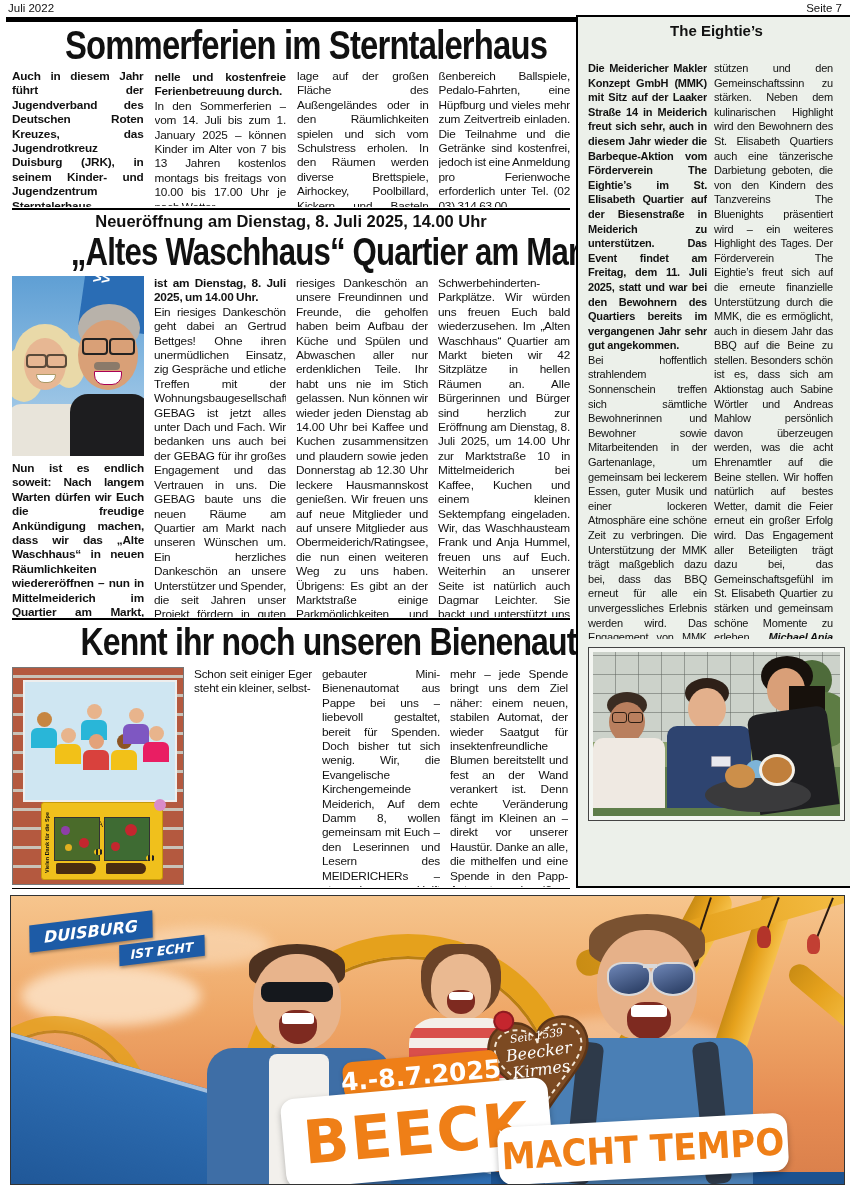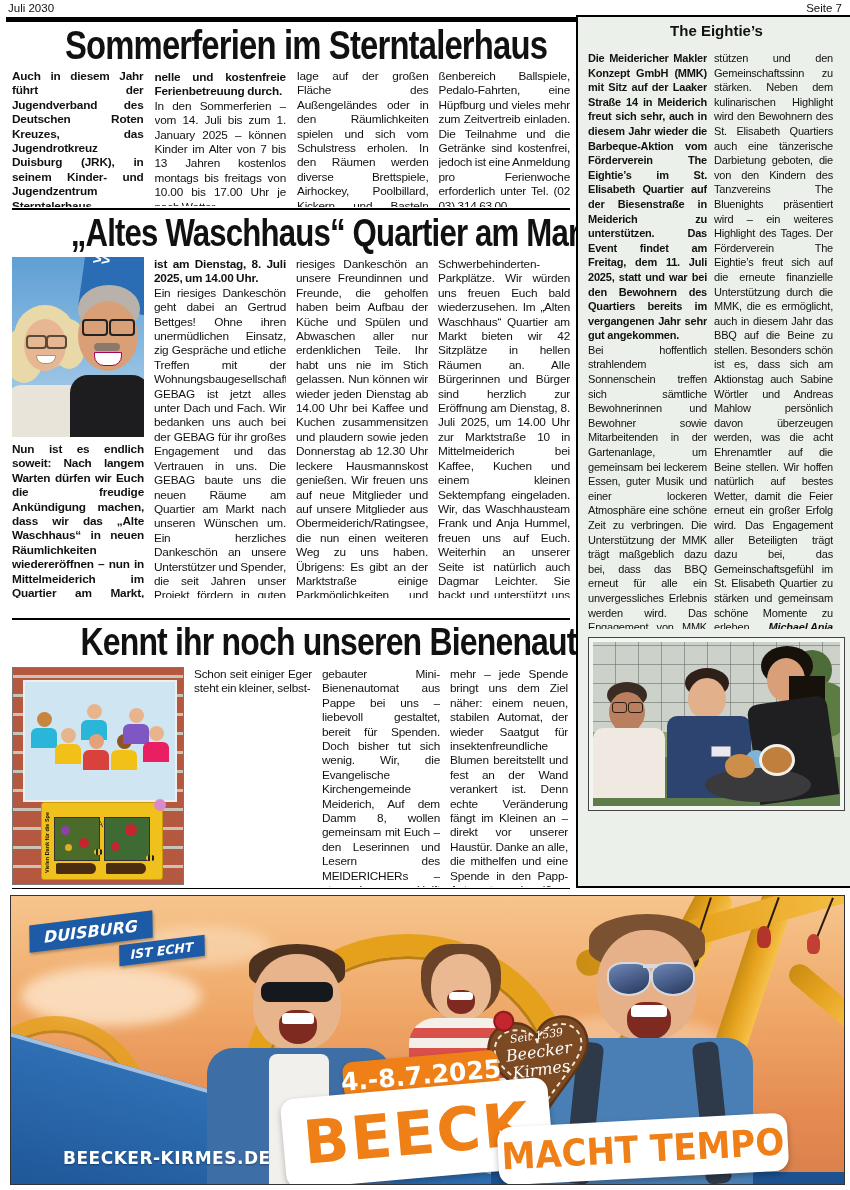--- a/index.html
+++ b/index.html
@@ -28,21 +28,21 @@
   .head{position:absolute;border-radius:50%}
   .kid{position:absolute}
   .kid .kh{width:15px;height:15px;border-radius:50%;margin:0 auto}
   .kid .kb{width:26px;height:20px;border-radius:6px 6px 0 0;margin-top:1px}
   .bees{width:9px;height:6px;border-radius:50%;background:repeating-linear-gradient(90deg,#f2c118 0 2px,#222 2px 4px);position:absolute}
   
   .mmk-box{left:576px;top:15px;width:281px;height:873px;border:2px solid #000;background:#ecf0ea;
            box-sizing:border-box;padding:3px 10px}
   .mmk-kicker{text-align:center;font-weight:bold;font-size:15px;margin-top:2px}
   .mmk-hl{text-align:center;font-weight:bold;font-size:28px;line-height:31px;letter-spacing:-.5px;margin-top:2px}
-  .mmk-cols{display:flex;gap:7px;height:578px;margin-top:12px}
+  .mmk-cols{display:flex;gap:7px;height:578px;margin-top:22px}
   .mmk-col{width:119px;font-size:11px;line-height:14.6px;text-align:justify;letter-spacing:-.2px;overflow:hidden}
   .mmk-col b{display:block}
   .mmk-byline{text-align:right;font-style:italic;font-weight:bold;margin-top:-14.6px;font-size:11px}
   .mmk-photo{margin-top:8px;height:164px;border:1px solid #444;background:#f4f6f2;padding:4px}
   .mmk-photo-in{position:relative;width:100%;height:100%;overflow:hidden;
      background:linear-gradient(180deg,#ccd2ca 0 55%,#8aa06c 55% 70%,#5f7d4a 70% 100%)}
   .fence{position:absolute;inset:0;background:
      repeating-linear-gradient(90deg,transparent 0 22px,rgba(90,95,90,.5) 22px 23px),
      repeating-linear-gradient(0deg,transparent 0 18px,rgba(90,95,90,.5) 18px 19px);height:60%}
   .fig{position:absolute;border-radius:10px 10px 0 0}
@@ -74,21 +74,21 @@
   .heart-text{position:absolute;width:100%;text-align:center;color:#fff;
               font-family:"DejaVu Serif",serif;font-style:italic;line-height:1.05}
   .website{position:absolute;color:#fff;font-weight:bold;font-size:17px;letter-spacing:.5px;
            font-family:"DejaVu Sans",sans-serif;text-shadow:0 1px 2px rgba(0,0,0,.35)}
   .vert-text{position:absolute;transform:rotate(-90deg);transform-origin:left top;font-weight:bold;white-space:nowrap}
 </style>
 </head>
 <body>
 
 <div class="abs masthead">
-  <span>Juli 2030</span>
+  <span>Juli 2022</span>
   <span>Seite 7</span>
 </div>
 <div class="abs rule-top"></div>
 
 <div class="abs left-sec">
 
   <section class="abs" style="left:0;top:0;width:558px">
     <div class="hl" style="font-size:40px;line-height:42px">
       <span class="cond">Sommerferien im Sterntalerhaus</span>
     </div>
@@ -98,20 +98,21 @@
         </p>
       <p class="col w132" style="margin:1px"><b>nelle und kostenfreie Ferienbetreuung durch.</b><span>In den Sommerferien – vom 14. Juli bis zum 1. January 2025 – können Kinder im Alter von 7 bis 13 Jahren kostenlos montags bis freitags von 10.00 bis 17.00 Uhr je nach Wetter-</span></p>
       <p class="col w132" style="margin:0"><span>lage auf der großen Fläche des Außengeländes oder in den Räumlichkeiten spielen und sich vom Schulstress erholen. In den Räumen werden diverse Brettspiele, Airhockey, Poolbillard, Kickern und Basteln angeboten, während im Au-</span></p>
       <p class="col w132" style="margin:0"><span>ßenbereich Ballspiele, Pedalo-Fahrten, eine Hüpfburg und vieles mehr zum Zeitvertreib einladen. Die Teilnahme und die Getränke sind kostenfrei, jedoch ist eine Anmeldung pro Ferienwoche erforderlich unter Tel. (02 03) 314 63 00.</span></p>
     </div>
   </section>
 
   <div class="abs thinrule" style="left:0;top:184px;width:558px"></div>
 
   <section class="abs" style="left:0;top:188px;width:558px">
+    <div style="text-align:center;font-weight:bold;font-size:16.5px">Neueröffnung am Dienstag, 8. Juli 2025, 14.00 Uhr</div>
     <div class="hl" style="font-size:38px;line-height:40px;margin-top:1px">
       <span class="cond">„Altes Waschhaus“ Quartier am Markt</span>
     </div>
     <div class="cols" style="margin-top:4px;height:341px">
       <div class="col w132">
 
         <div class="photo couple" style="margin-bottom:5px">
           <div class="sign">
               <span>&gt;&gt;</span>
             </div>
@@ -332,14 +333,13 @@
   </div>
 
   <div class="whitepill adfont" style="left:272px;top:192px;width:268px;height:90px;transform:rotate(-5deg)">
     <span style="color:var(--ad-orange,#ef7f17);font-size:60px;letter-spacing:2px">BEECK</span>
   </div>
 
   <div class="whitepill adfont" style="left:487px;top:224px;width:290px;height:58px;transform:rotate(-3deg)">
     <span style="color:var(--ad-orange,#ef7f17);font-size:37px;white-space:nowrap;display:inline-block;transform:scaleX(.92)">MACHT TEMPO</span>
   </div>
 
-  <div class="website" style="left:52px;top:252px">BEECKER-KIRMES.DE</div>
 </div>
 
 </body></html>

